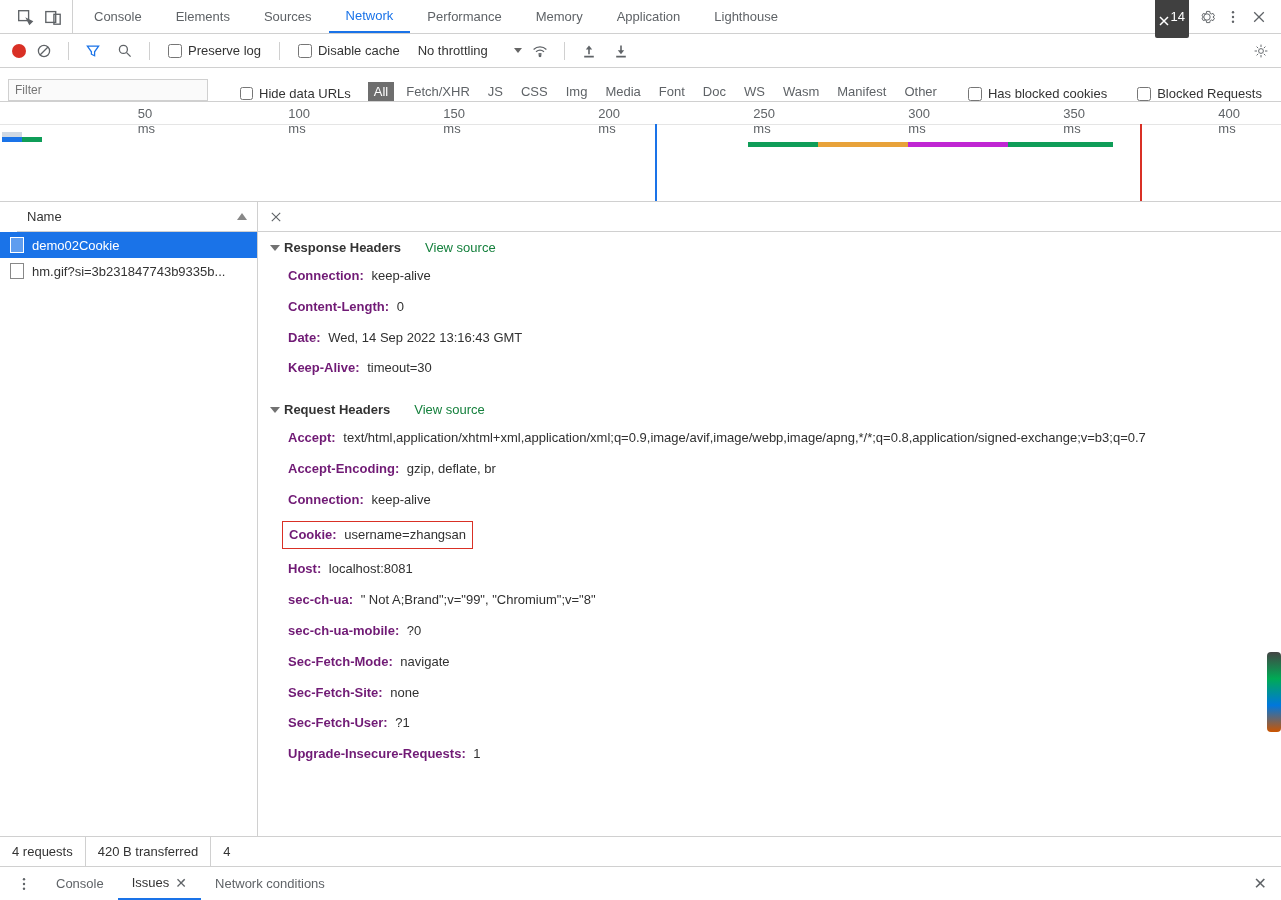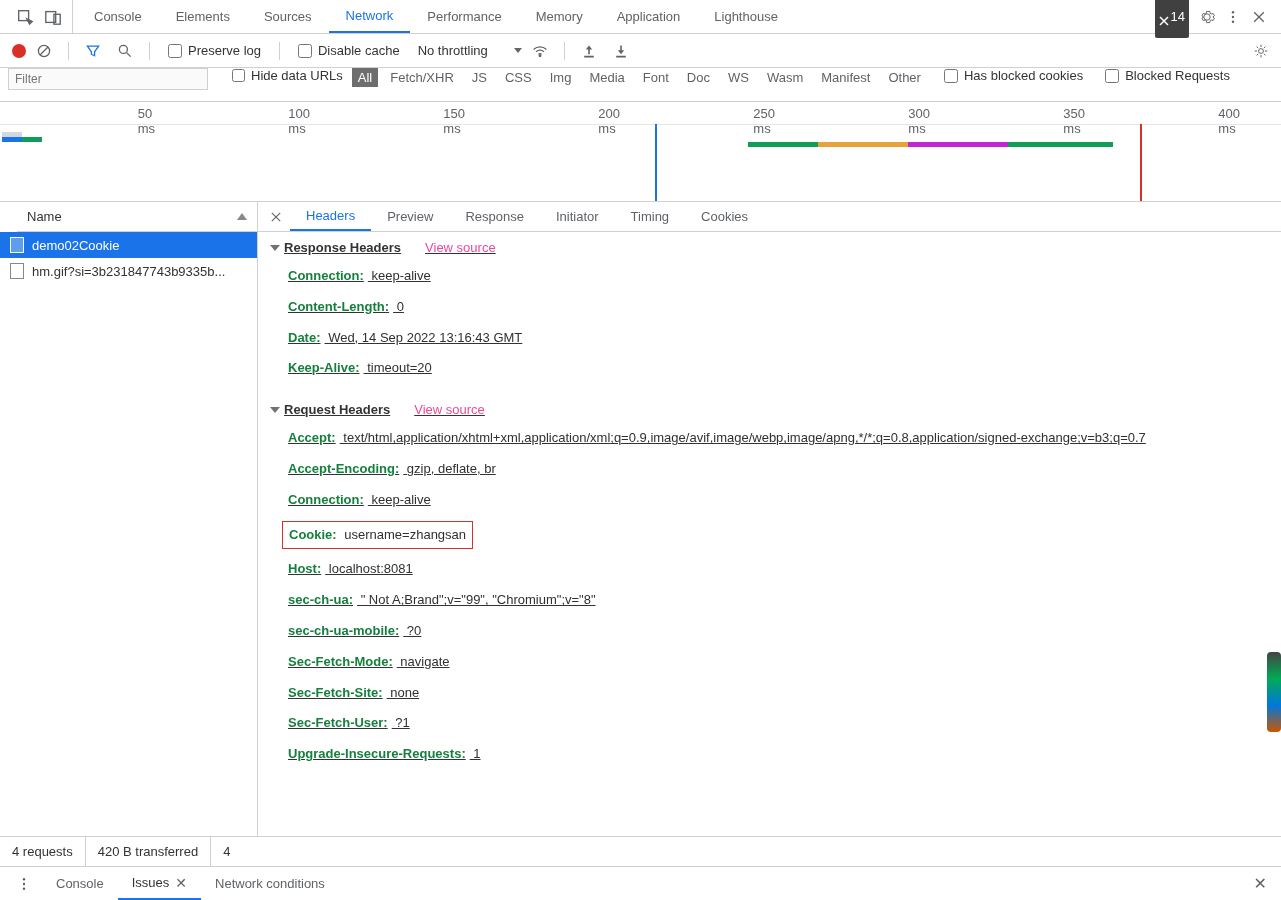--- a/index.html
+++ b/index.html
@@ -21,21 +21,21 @@
 .vdiv { width: 1px; height: 18px; background: #d0d0d0; margin: 0 6px; }
 .filter-icon { width: 16px; height: 16px; color: #1a73e8; margin: 0 6px; }
 .search-icon2 { width: 16px; height: 16px; color: #5f6367; margin: 0 6px; }
 .cb-wrap { display: flex; align-items: center; gap: 6px; margin: 0 8px; color: #333; }
 .cb-wrap input { width: 14px; height: 14px; }
 .throttle { color: #333; margin-left: 6px; display: flex; align-items: center; gap: 26px; }
 .caret-down { width: 0; height: 0; border-left: 4px solid transparent; border-right: 4px solid transparent; border-top: 5px solid #666; }
 .wifi-icon, .up-icon, .down-icon, .gear2 { width: 16px; height: 16px; color: #5f6367; margin: 0 6px; }
 .spacer { flex: 1; }
 
-.filterbar { height: 34px; border-bottom: 1px solid #d0d0d0; display: flex; align-items: flex-start; padding: 0 8px; gap: 0; }
+.filterbar { height: 34px; border-bottom: 1px solid #d0d0d0; display: flex; align-items: flex-end; padding: 0 8px; gap: 8px; }
 .filter-input { width: 200px; height: 22px; border: 1px solid #d0d0d0; background: #fafafa; padding: 0 6px; font-size: 12px; color: #999; }
 .hide-urls { display: flex; align-items: center; gap: 6px; margin-left: 24px; color: #333; }
 .type-btn { padding: 2px 6px; margin: 0 3px; color: #5f6367; cursor: pointer; border-radius: 0; }
 .type-btn.active { background: #6e6e6e; color: #fff; }
 .filterbar .cb-wrap { margin-left: 14px; }
 
 .timeline { height: 100px; border-bottom: 1px solid #d0d0d0; position: relative; }
 .t-tick { position: absolute; top: 4px; color: #5f6367; font-size: 11px; width: 1px; }
 .t-tick span { position: absolute; top: 0; transform: translateX(-100%); }
 .t-baseline { position: absolute; top: 22px; left: 0; right: 0; border-top: 1px solid #e5e5e5; }
@@ -52,26 +52,26 @@
 .doc-icon { width: 14px; height: 16px; border: 1px solid #888; background: #fff; position: relative; }
 .req-item.active .doc-icon { border-color: #fff; background: rgba(255,255,255,0.3); }
 .req-name { white-space: nowrap; overflow: hidden; text-overflow: ellipsis; }
 
 .right-col { flex: 1; display: flex; flex-direction: column; overflow: hidden; }
 .detail-tabs { height: 30px; border-bottom: 1px solid #d0d0d0; display: flex; align-items: stretch; padding-left: 4px; }
 .dtab { padding: 0 16px; display: flex; align-items: center; color: #5f6367; cursor: pointer; }
 .dtab.active { color: #1a73e8; border-bottom: 2px solid #1a73e8; }
 .close-detail { width: 28px; display: flex; align-items: center; justify-content: center; color: #5f6367; cursor: pointer; }
 
-.headers-body { flex: 1; overflow-y: auto; overflow-x: hidden; padding: 2px 8px 10px 0; position: relative; text-decoration: underline; }
+.headers-body { flex: 1; overflow-y: auto; overflow-x: hidden; padding: 2px 8px 10px 0; position: relative; }
 .section-title { padding: 6px 14px; font-weight: 600; color: #333; display: flex; align-items: center; gap: 24px; }
 .section-title .tri { width: 0; height: 0; border-top: 5px solid transparent; border-bottom: 5px solid transparent; border-left: 6px solid #727272; transform: rotate(90deg); margin-right: 6px; }
-.vsrc { font-weight: 400; color: #ec4899; cursor: pointer; }
+.vsrc { font-weight: 400; color: #15803d; cursor: pointer; }
 .hdr-row { padding: 5px 0 5px 30px; font-family: Menlo, Consolas, monospace; font-size: 12.5px; word-break: break-all; line-height: 1.6; }
-.hdr-row .k { font-weight: 700; font-family: "Segoe UI", Arial, sans-serif; color: #15803d; }
+.hdr-row .k { font-weight: 700; font-family: "Segoe UI", Arial, sans-serif; color: #701a75; }
 .hdr-row .v { color: #303030; margin-left: 4px; }
 .highlight-box { border: 1px solid #d93025; display: inline-block; padding: 3px 6px; margin-left: -6px; }
 
 .statusbar { height: 30px; border-top: 1px solid #d0d0d0; display: flex; align-items: center; }
 .statusbar .cell { padding: 0 12px; color: #333; border-right: 1px solid #d0d0d0; height: 100%; display: flex; align-items: center; }
 
 .drawer { height: 34px; border-top: 1px solid #d0d0d0; display: flex; align-items: stretch; padding: 0 6px; }
 .drawer .vdots { align-self: center; margin: 0 10px; }
 .dtab2 { padding: 0 14px; display: flex; align-items: center; color: #5f6367; cursor: pointer; gap: 6px; }
 .dtab2.active { border-bottom: 2px solid #1a73e8; color: #333; }
@@ -282,43 +282,35 @@
       </div>
   </div>
 
   <div class="right-col">
     <div class="detail-tabs">
       <div class="close-detail">
         <svg width="14" height="14" viewBox="0 0 20 20" stroke="currentColor" stroke-width="1.6">
             <path d="M4 4 L16 16 M16 4 L4 16"></path>
           </svg>
       </div>
-      <div id="detail-tabs" style="display:flex;">
-          <div class="dtab active">Headers</div>
-          <div class="dtab">Preview</div>
-          <div class="dtab">Response</div>
-          <div class="dtab">Initiator</div>
-          <div class="dtab">Timing</div>
-          <div class="dtab">Cookies</div>
-        </div>
     </div>
 
     <div class="headers-body">
       <div class="section-title">
         <span style="display:flex;align-items:center;">
             <span class="tri"></span>
             <span>Response Headers</span>
           </span>
         <span class="vsrc">View source</span>
       </div>
       <div id="resp-hdrs">
           <div class="hdr-row"><span class="k">Connection:</span><span class="v"> keep-alive</span></div>
           <div class="hdr-row"><span class="k">Content-Length:</span><span class="v"> 0</span></div>
           <div class="hdr-row"><span class="k">Date:</span><span class="v"> Wed, 14 Sep 2022 13:16:43 GMT</span></div>
-          <div class="hdr-row"><span class="k">Keep-Alive:</span><span class="v"> timeout=20</span></div>
+          <div class="hdr-row"><span class="k">Keep-Alive:</span><span class="v"> timeout=30</span></div>
         </div>
 
       <div style="height:12px;"></div>
 
       <div class="section-title">
         <span style="display:flex;align-items:center;">
             <span class="tri"></span>
             <span>Request Headers</span>
           </span>
         <span class="vsrc">View source</span>

